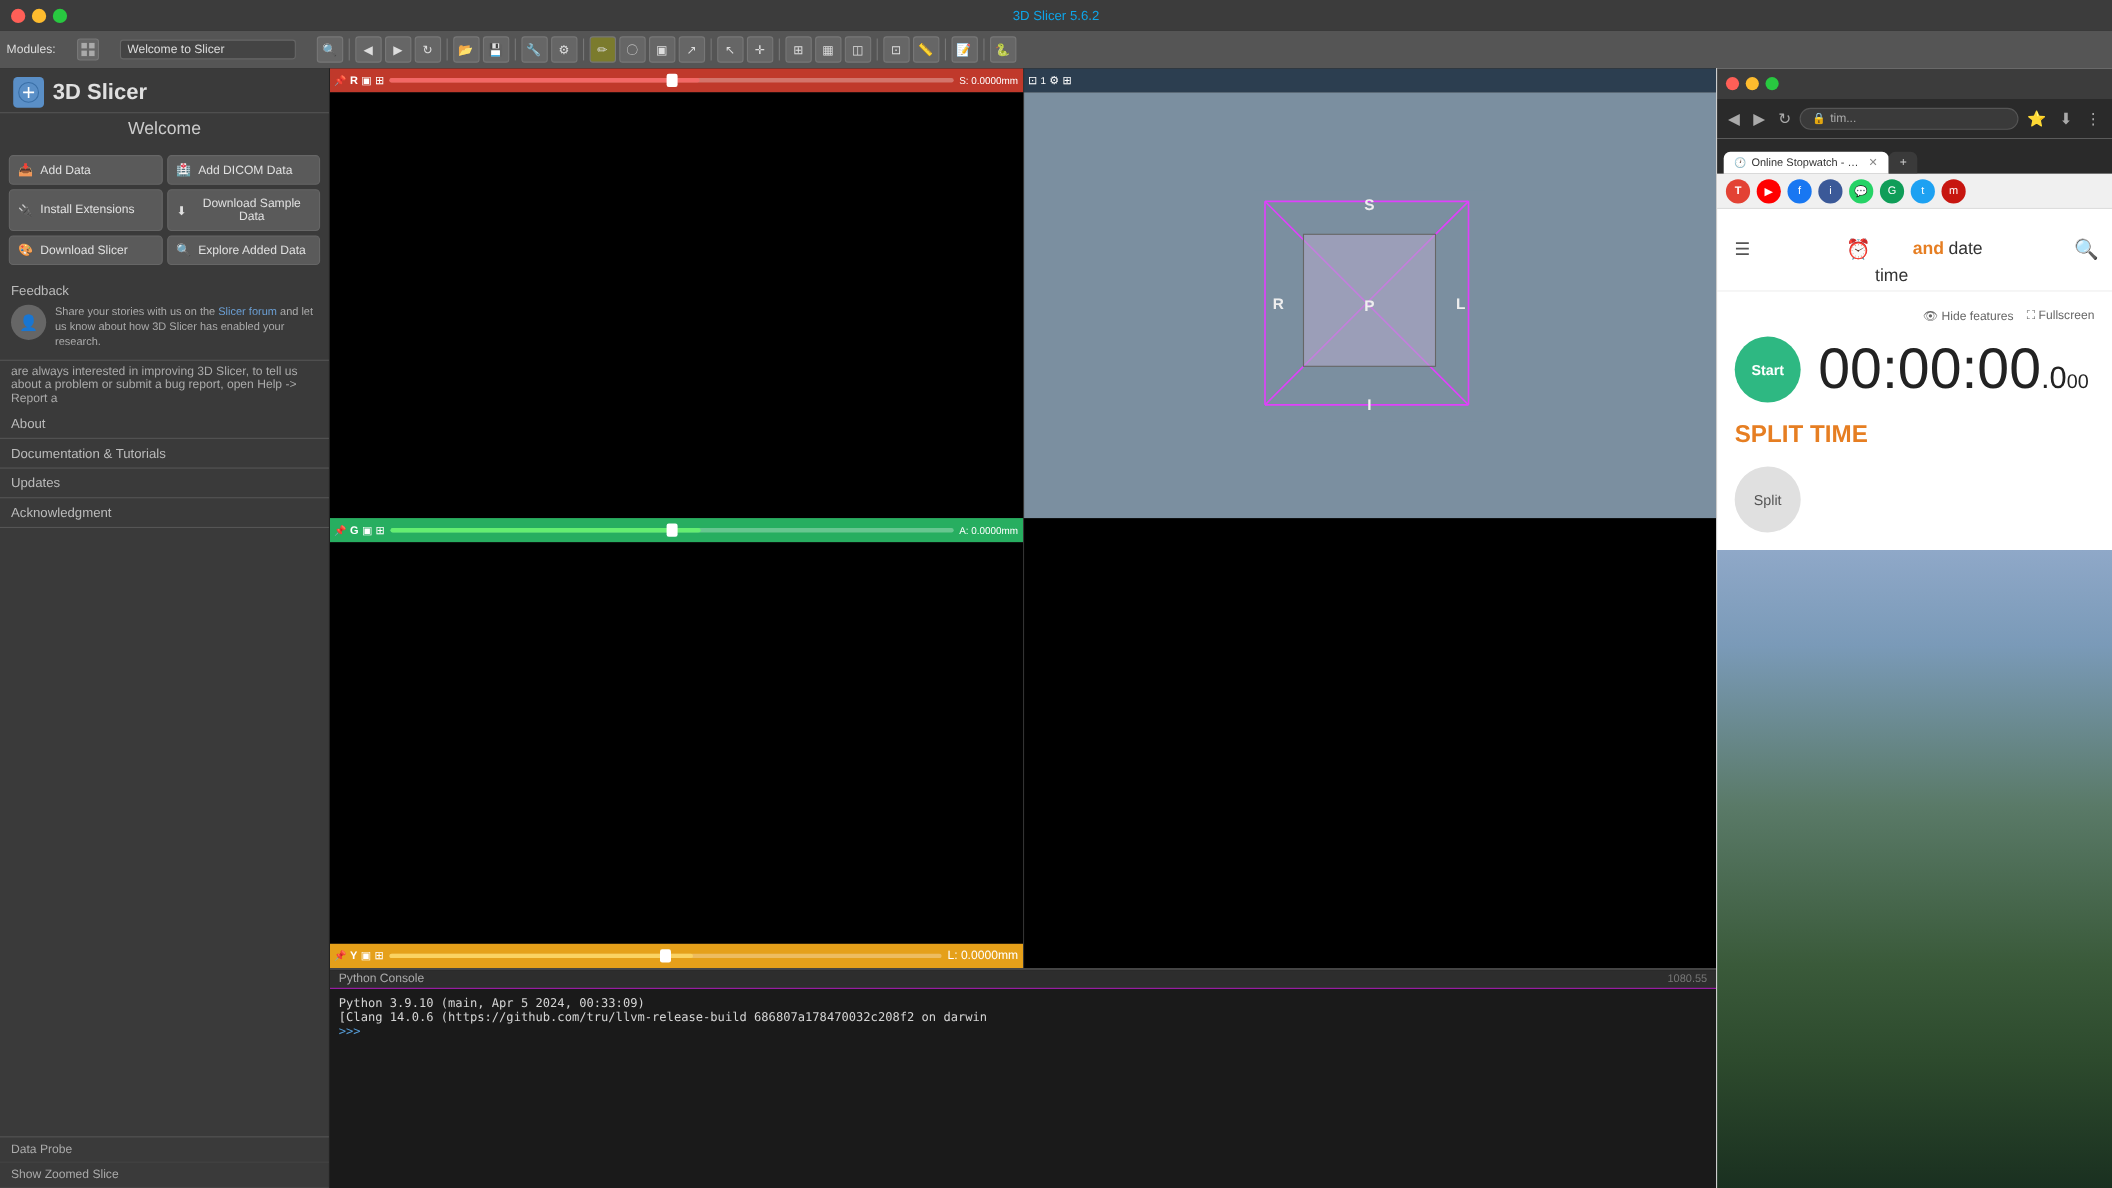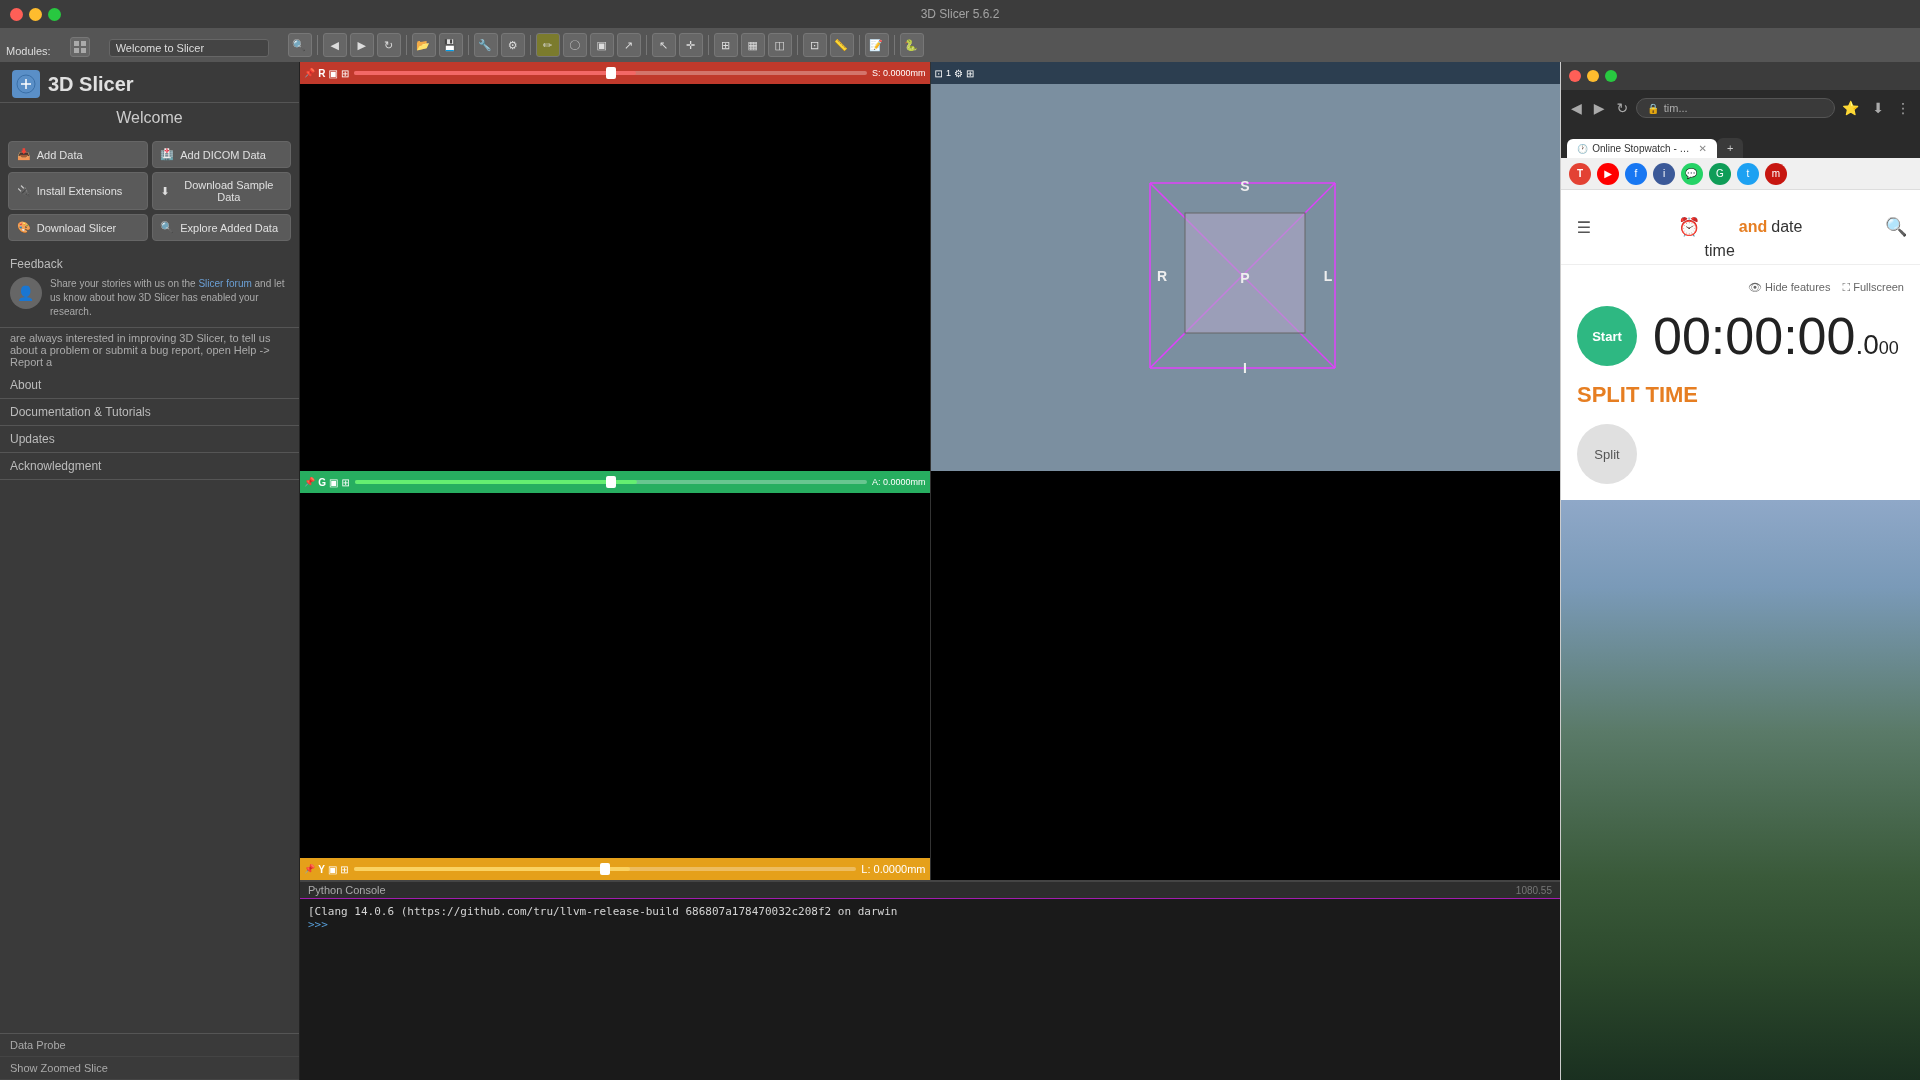--- a/index.html
+++ b/index.html
@@ -33,21 +33,21 @@
     .tb-btn {
       width: 13px; height: 13px;
       border-radius: 50%;
       display: inline-block;
     }
     .tb-close { background: #ff5f57; }
     .tb-min { background: #febc2e; }
     .tb-max { background: #28c840; }
     .titlebar-title {
       font-size: 12px;
-      color: #a3a3a3;
+      color: #0ea5e9;
     }
 
     
     .left-panel {
       width: 300px;
       background: #3a3a3a;
       display: flex;
       flex-direction: column;
       flex-shrink: 0;
       border-right: 1px solid #222;
@@ -175,21 +175,21 @@
       border: 1px solid #777;
       border-radius: 3px;
       width: 24px; height: 24px;
       display: flex; align-items: center; justify-content: center;
       cursor: pointer;
       color: #ddd;
       font-size: 11px;
     }
     .toolbar-sep { width: 1px; height: 20px; background: #777; margin: 0 2px; }
     .modules-selector {
-      display: flex; align-items: flex-end; gap: 19px;
+      display: flex; align-items: center; gap: 19px;
       font-size: 11px; color: #ddd;
     }
     .modules-input {
       background: #444; border: 1px solid #666; color: #ddd;
       padding: 2px 6px; border-radius: 3px; font-size: 11px;
       width: 160px;
     }
 
     
     .view-area {
@@ -762,20 +762,21 @@
         </div>
       </div>
     </div>
 
     <div class="python-console">
       <div class="console-header">
         <span>Python Console</span>
         <span style="font-size:10px;color:#777;">1080.55</span>
       </div>
       <div class="console-body">
+        <div class="console-normal">Python 3.9.10 (main, Apr  5 2024, 00:33:09)</div>
         <div class="console-normal">[Clang 14.0.6 (https://github.com/tru/llvm-release-build 686807a178470032c208f2 on darwin</div>
         <div class="console-prompt">&gt;&gt;&gt; </div>
       </div>
 
     </div>
   </div>
 
   <div class="browser-panel">
 
     <div class="browser-titlebar">

